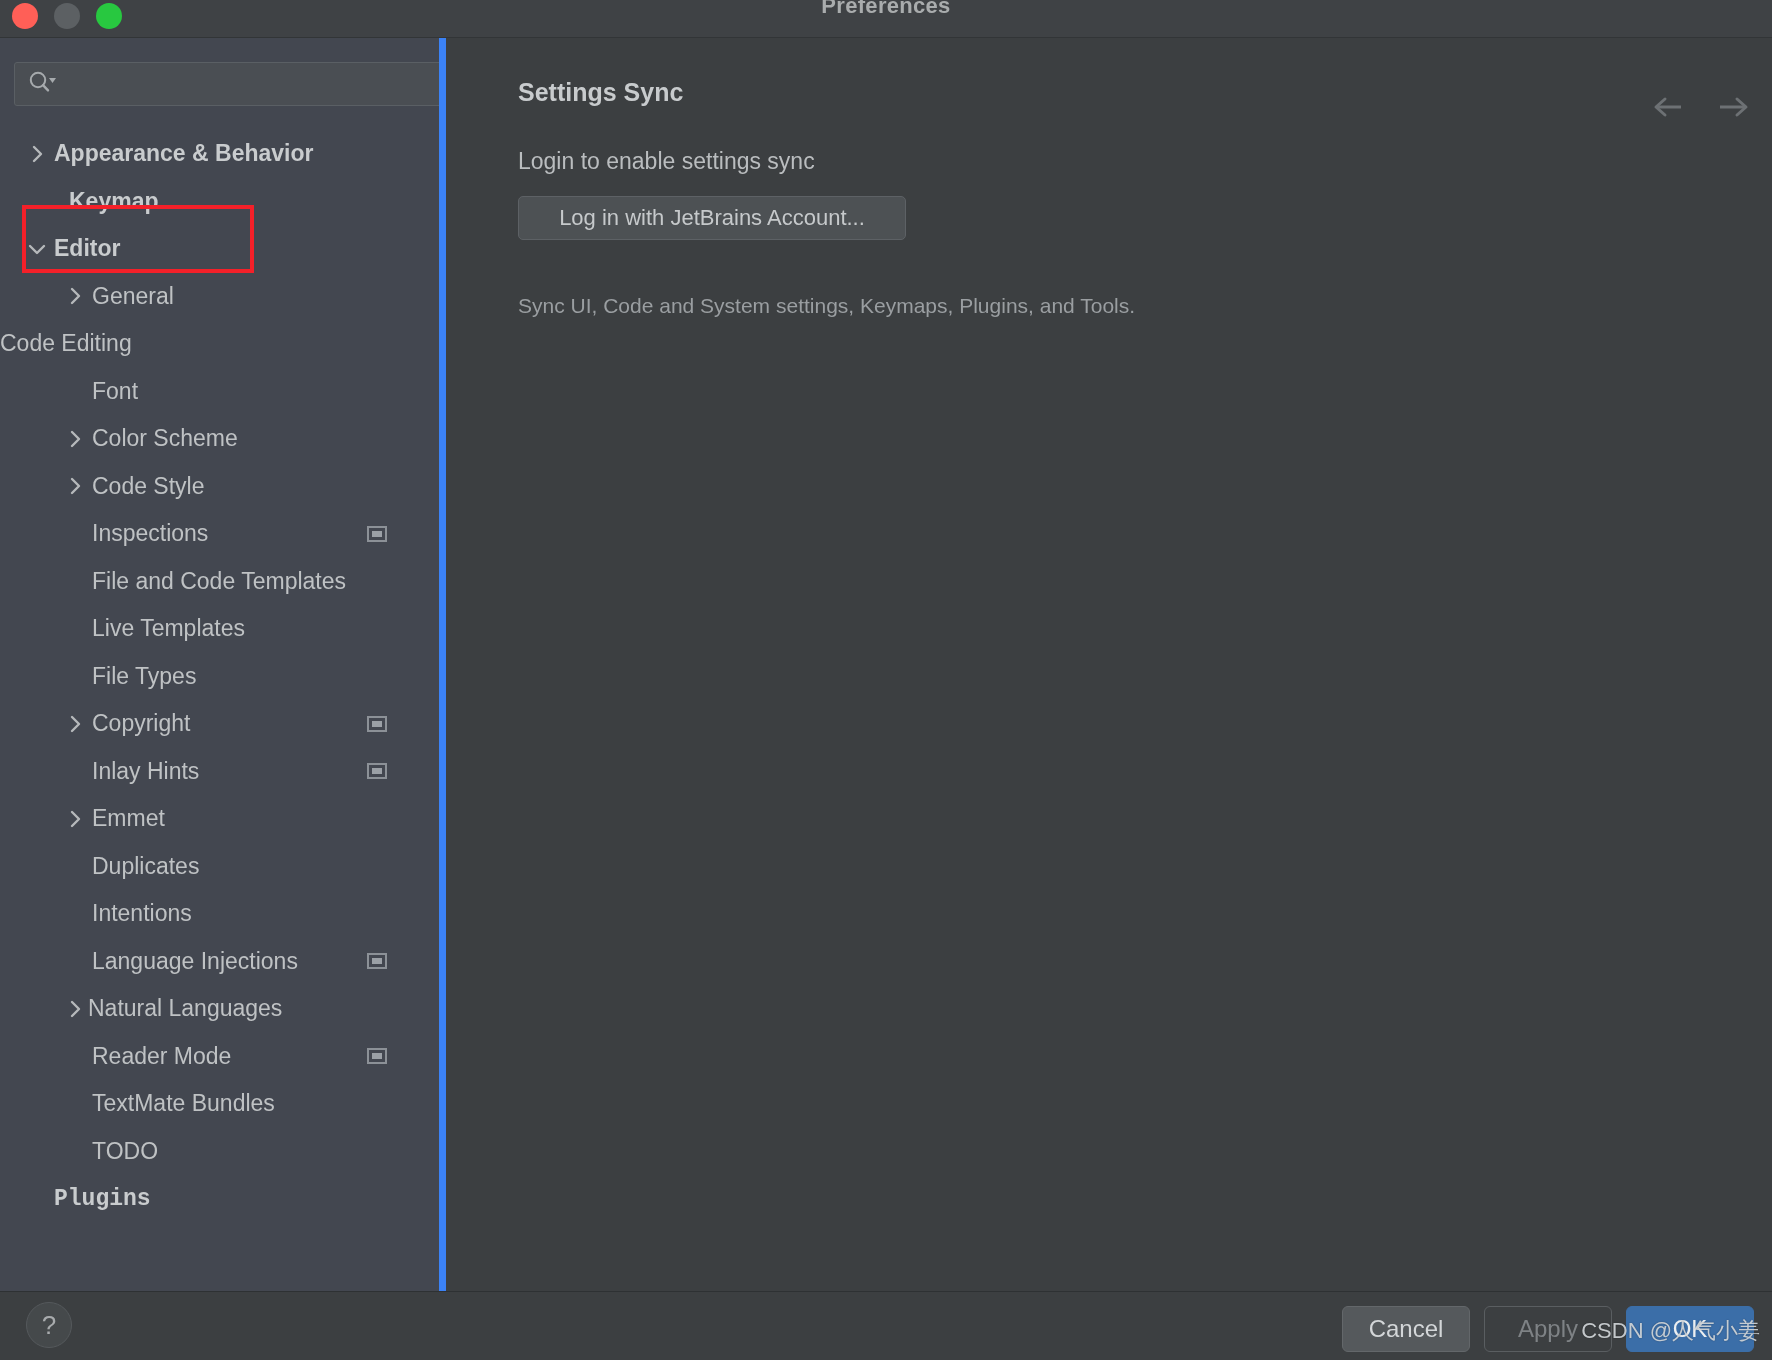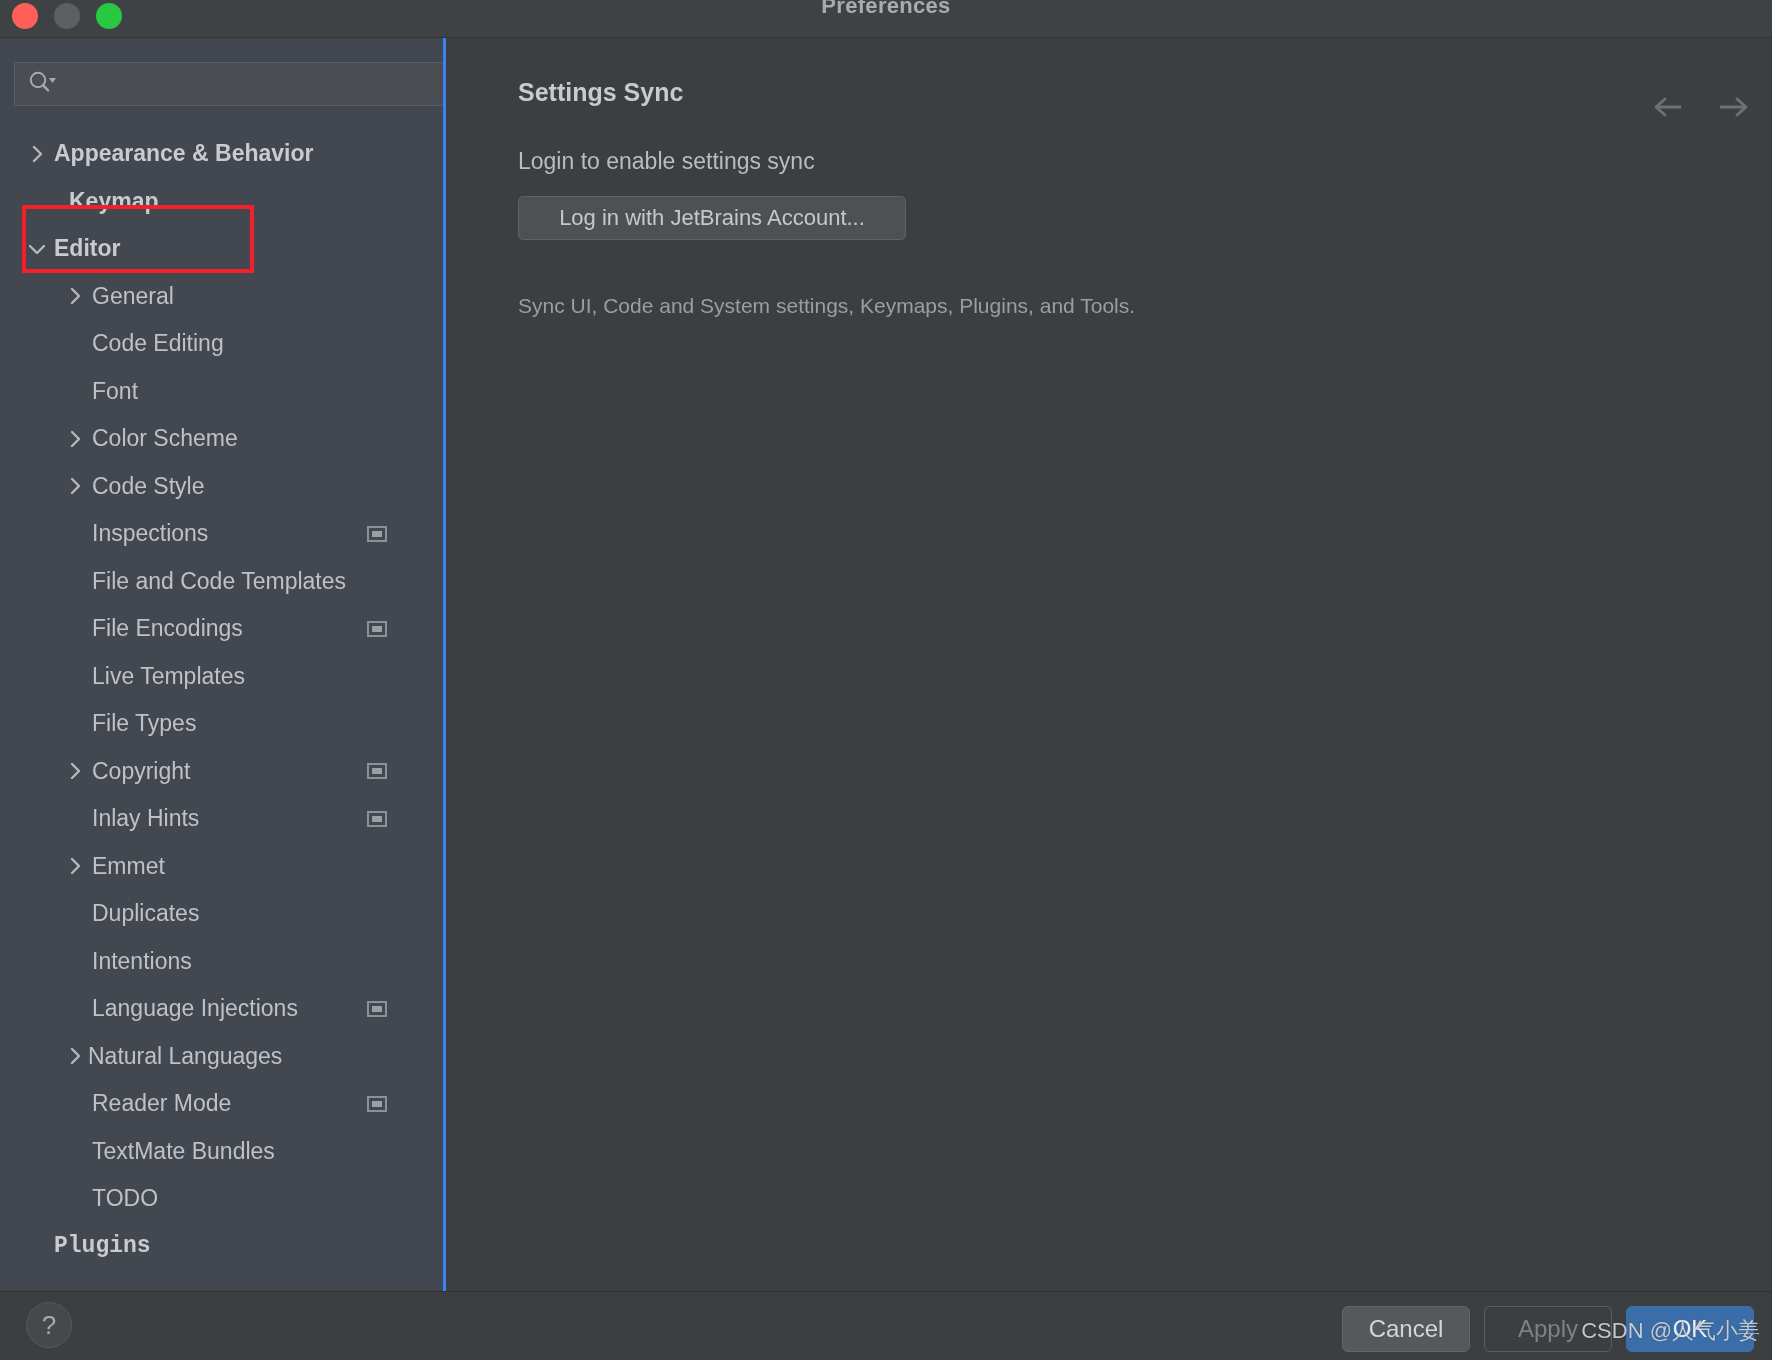--- a/index.html
+++ b/index.html
@@ -40,21 +40,21 @@
     font-size: 22px; font-weight: bold;
     color: #a9acad; letter-spacing: .3px;
     line-height: 28px;
   }
 
   
   .sidebar {
     position: absolute; left: 0; top: 38px;
     width: 446px; height: 1253px;
     background: #434750;
-    border-right: 3px solid #3b82f6;
+    border-right: 7px solid #3b82f6;
     overflow: hidden;
   }
 
   .search-wrap {
     position: absolute; left: 14px; top: 24px;
     width: 453px; height: 44px;
   }
   .search-box {
     width: 100%; height: 100%;
     background: #4a4e53;
@@ -243,21 +243,21 @@
         </div>
         <div class="tree-row">
           <span class="chev" style="left: 64px;">
             <svg width="22" height="22" viewBox="0 0 22 22">
               <polyline points="8,4 15,11 8,18" fill="none" stroke="#b6b9bb" stroke-width="2.4" stroke-linecap="round" stroke-linejoin="round"></polyline>
             </svg>
           </span>
           <span class="label" style="margin-left: 92px;">General</span>
         </div>
         <div class="tree-row">
-          <span class="label" style="margin-left: 92px;">Code Editing</span>
+          <span class="label" style="">Code Editing</span>
         </div>
         <div class="tree-row">
           <span class="label" style="margin-left: 92px;">Font</span>
         </div>
         <div class="tree-row">
           <span class="chev" style="left: 64px;">
             <svg width="22" height="22" viewBox="0 0 22 22">
               <polyline points="8,4 15,11 8,18" fill="none" stroke="#b6b9bb" stroke-width="2.4" stroke-linecap="round" stroke-linejoin="round"></polyline>
             </svg>
           </span>
@@ -272,26 +272,20 @@
           <span class="label" style="margin-left: 92px;">Code Style</span>
         </div>
         <div class="tree-row">
           <span class="label" style="margin-left: 92px;">Inspections</span>
           <span class="scope-icon">
             <i></i>
           </span>
         </div>
         <div class="tree-row">
           <span class="label" style="margin-left: 92px;">File and Code Templates</span>
-        </div>
-        <div class="tree-row">
-          <span class="label" style="margin-left: 92px;">File Encodings</span>
-          <span class="scope-icon">
-            <i></i>
-          </span>
         </div>
         <div class="tree-row">
           <span class="label" style="margin-left: 92px;">Live Templates</span>
         </div>
         <div class="tree-row">
           <span class="label" style="margin-left: 92px;">File Types</span>
         </div>
         <div class="tree-row">
           <span class="chev" style="left: 64px;">
             <svg width="22" height="22" viewBox="0 0 22 22">

